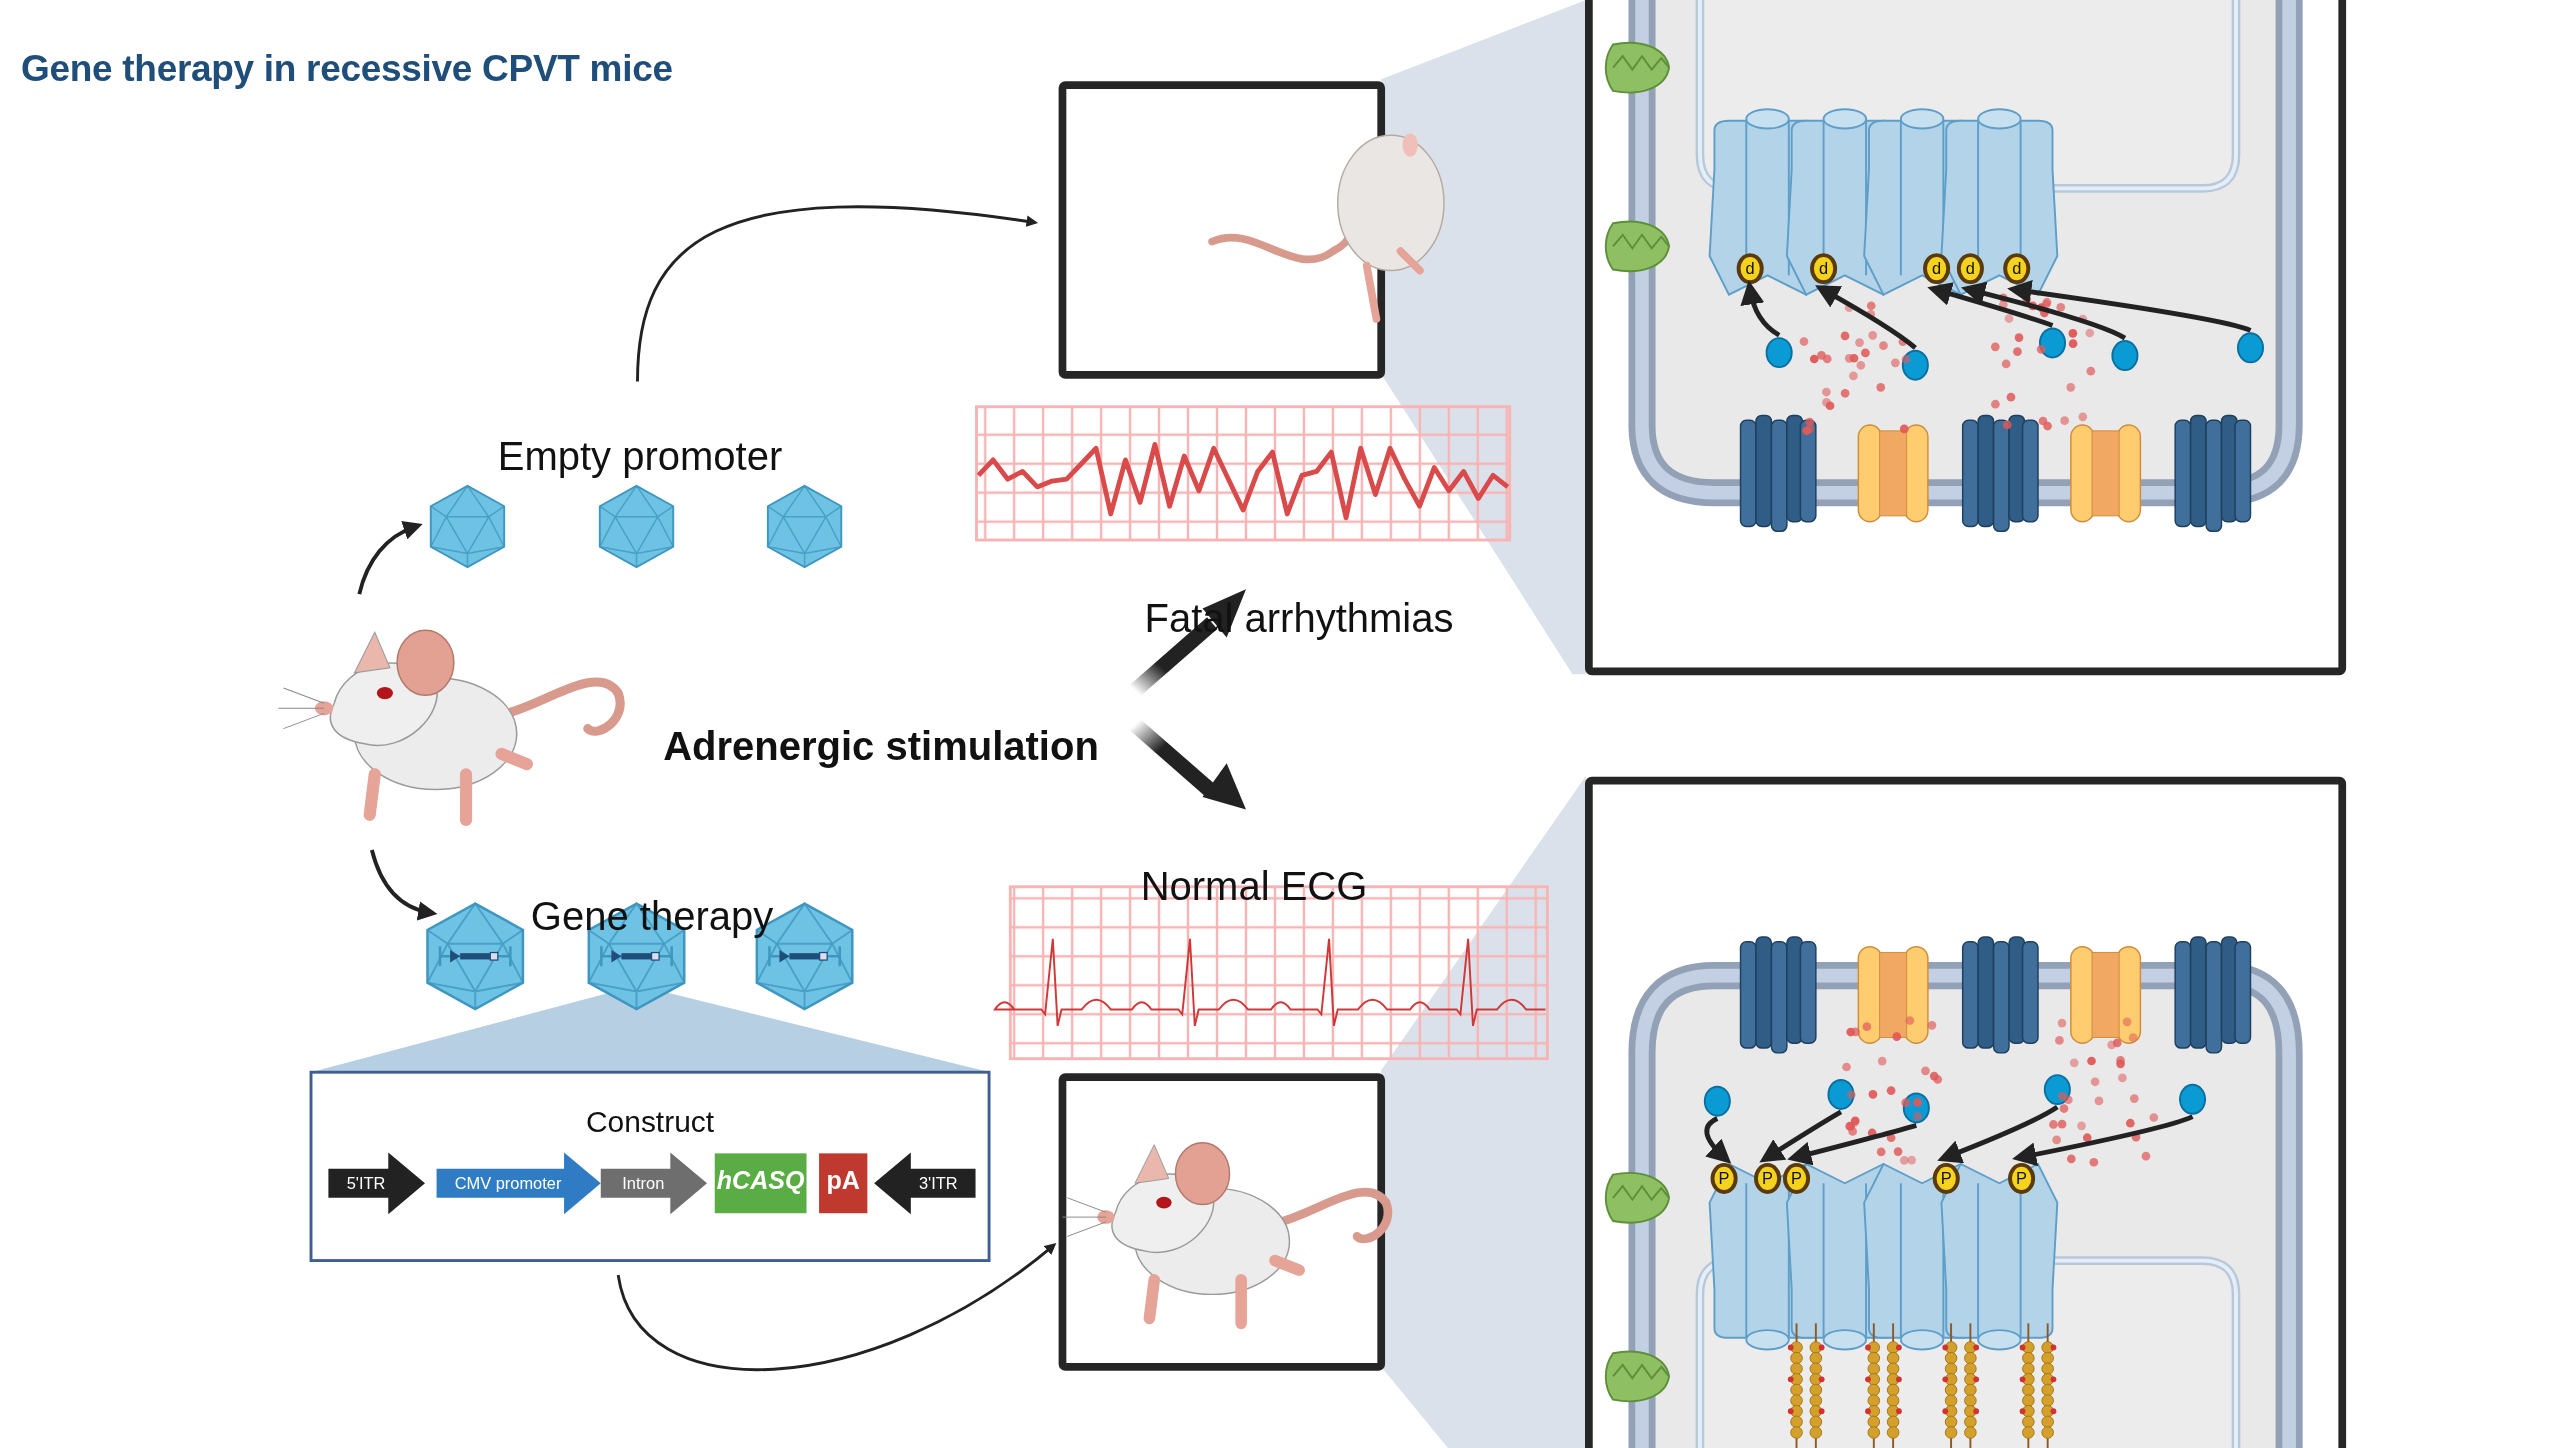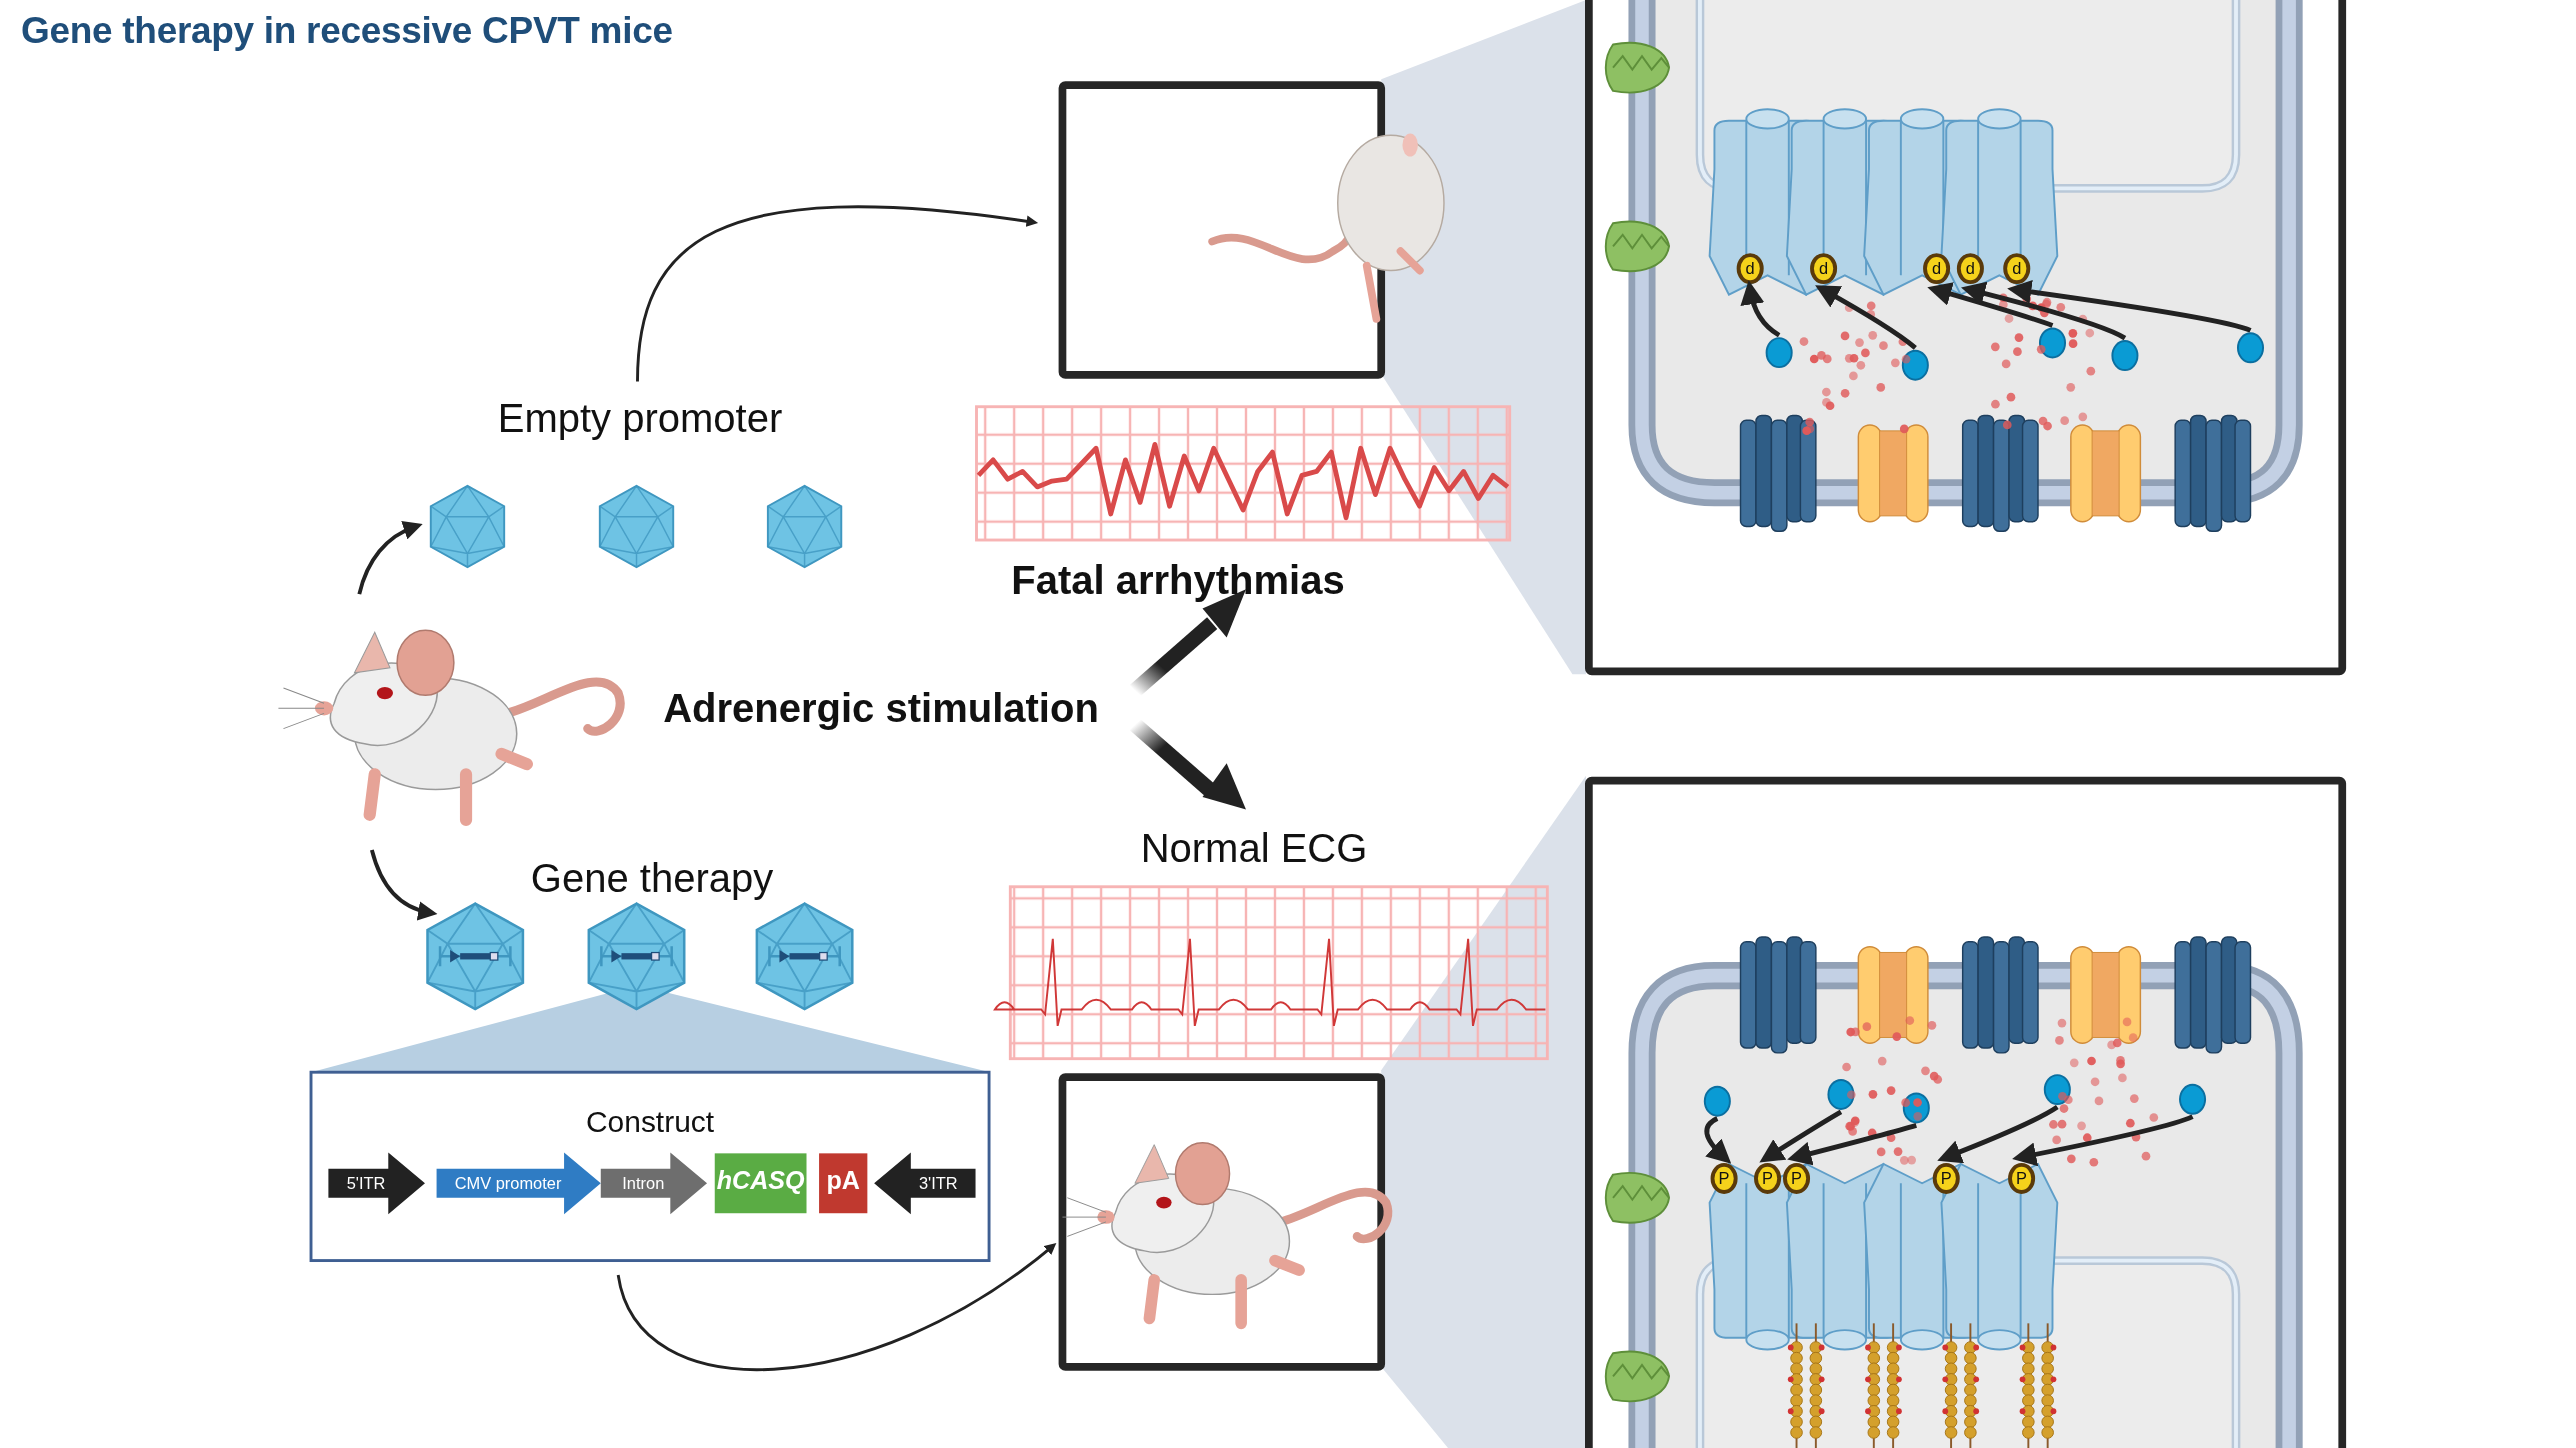--- a/index.html
+++ b/index.html
@@ -1,17 +1,17 @@
 <!DOCTYPE html>
 <html><head>
 <meta charset="utf-8">
 <style>
   html, body { margin:0; padding:0; background:#ffffff; }
   body { width:2576px; height:1449px; position:relative; overflow:hidden; font-family:"Liberation Sans", sans-serif; }
-  .abs { position:absolute; }
+  .abs { position:absolute;margin-top:38px; }
   #title { left:21px; top:9.7px; font-size:37px; font-weight:bold; color:#1f4e7a; letter-spacing:-0.3px; }
   .label { font-size:40px; color:#111; white-space:nowrap; transform:translateX(-50%); }
   .label.bold { font-weight:bold; }
   svg { position:absolute; left:0; top:0; }
   .seg-text { font-family:"Liberation Sans", sans-serif; fill:#fff; }
 </style>
 </head>
 <body>
 
 <div id="title" class="abs">Gene therapy in recessive CPVT mice</div>
@@ -549,15 +549,15 @@
         <circle cx="2120" cy="1483" r="6" fill="#d4a02c" stroke="#a67415" stroke-width="1"></circle>
       </g>
   </g>
 
   <text x="673" y="1172" text-anchor="middle" font-size="31" font-family="Liberation Sans, sans-serif" fill="#111">Construct</text>
 </svg>
 
 <div class="abs label" style="left:640px; top:396px;">Empty promoter</div>
 <div class="abs label" style="left:652px; top:856px;">Gene therapy</div>
 <div class="abs label bold" style="left:881px; top:686px;text-align:right;">Adrenergic stimulation</div>
-<div class="abs label" style="left:1178px; top:558px;font-weight:bold;">Fatal arrhythmias</div>
+<div class="abs label" style="left:1299px; top:558px;">Fatal arrhythmias</div>
 <div class="abs label" style="left:1254px; top:826px;">Normal ECG</div>
 
 
 </body></html>

